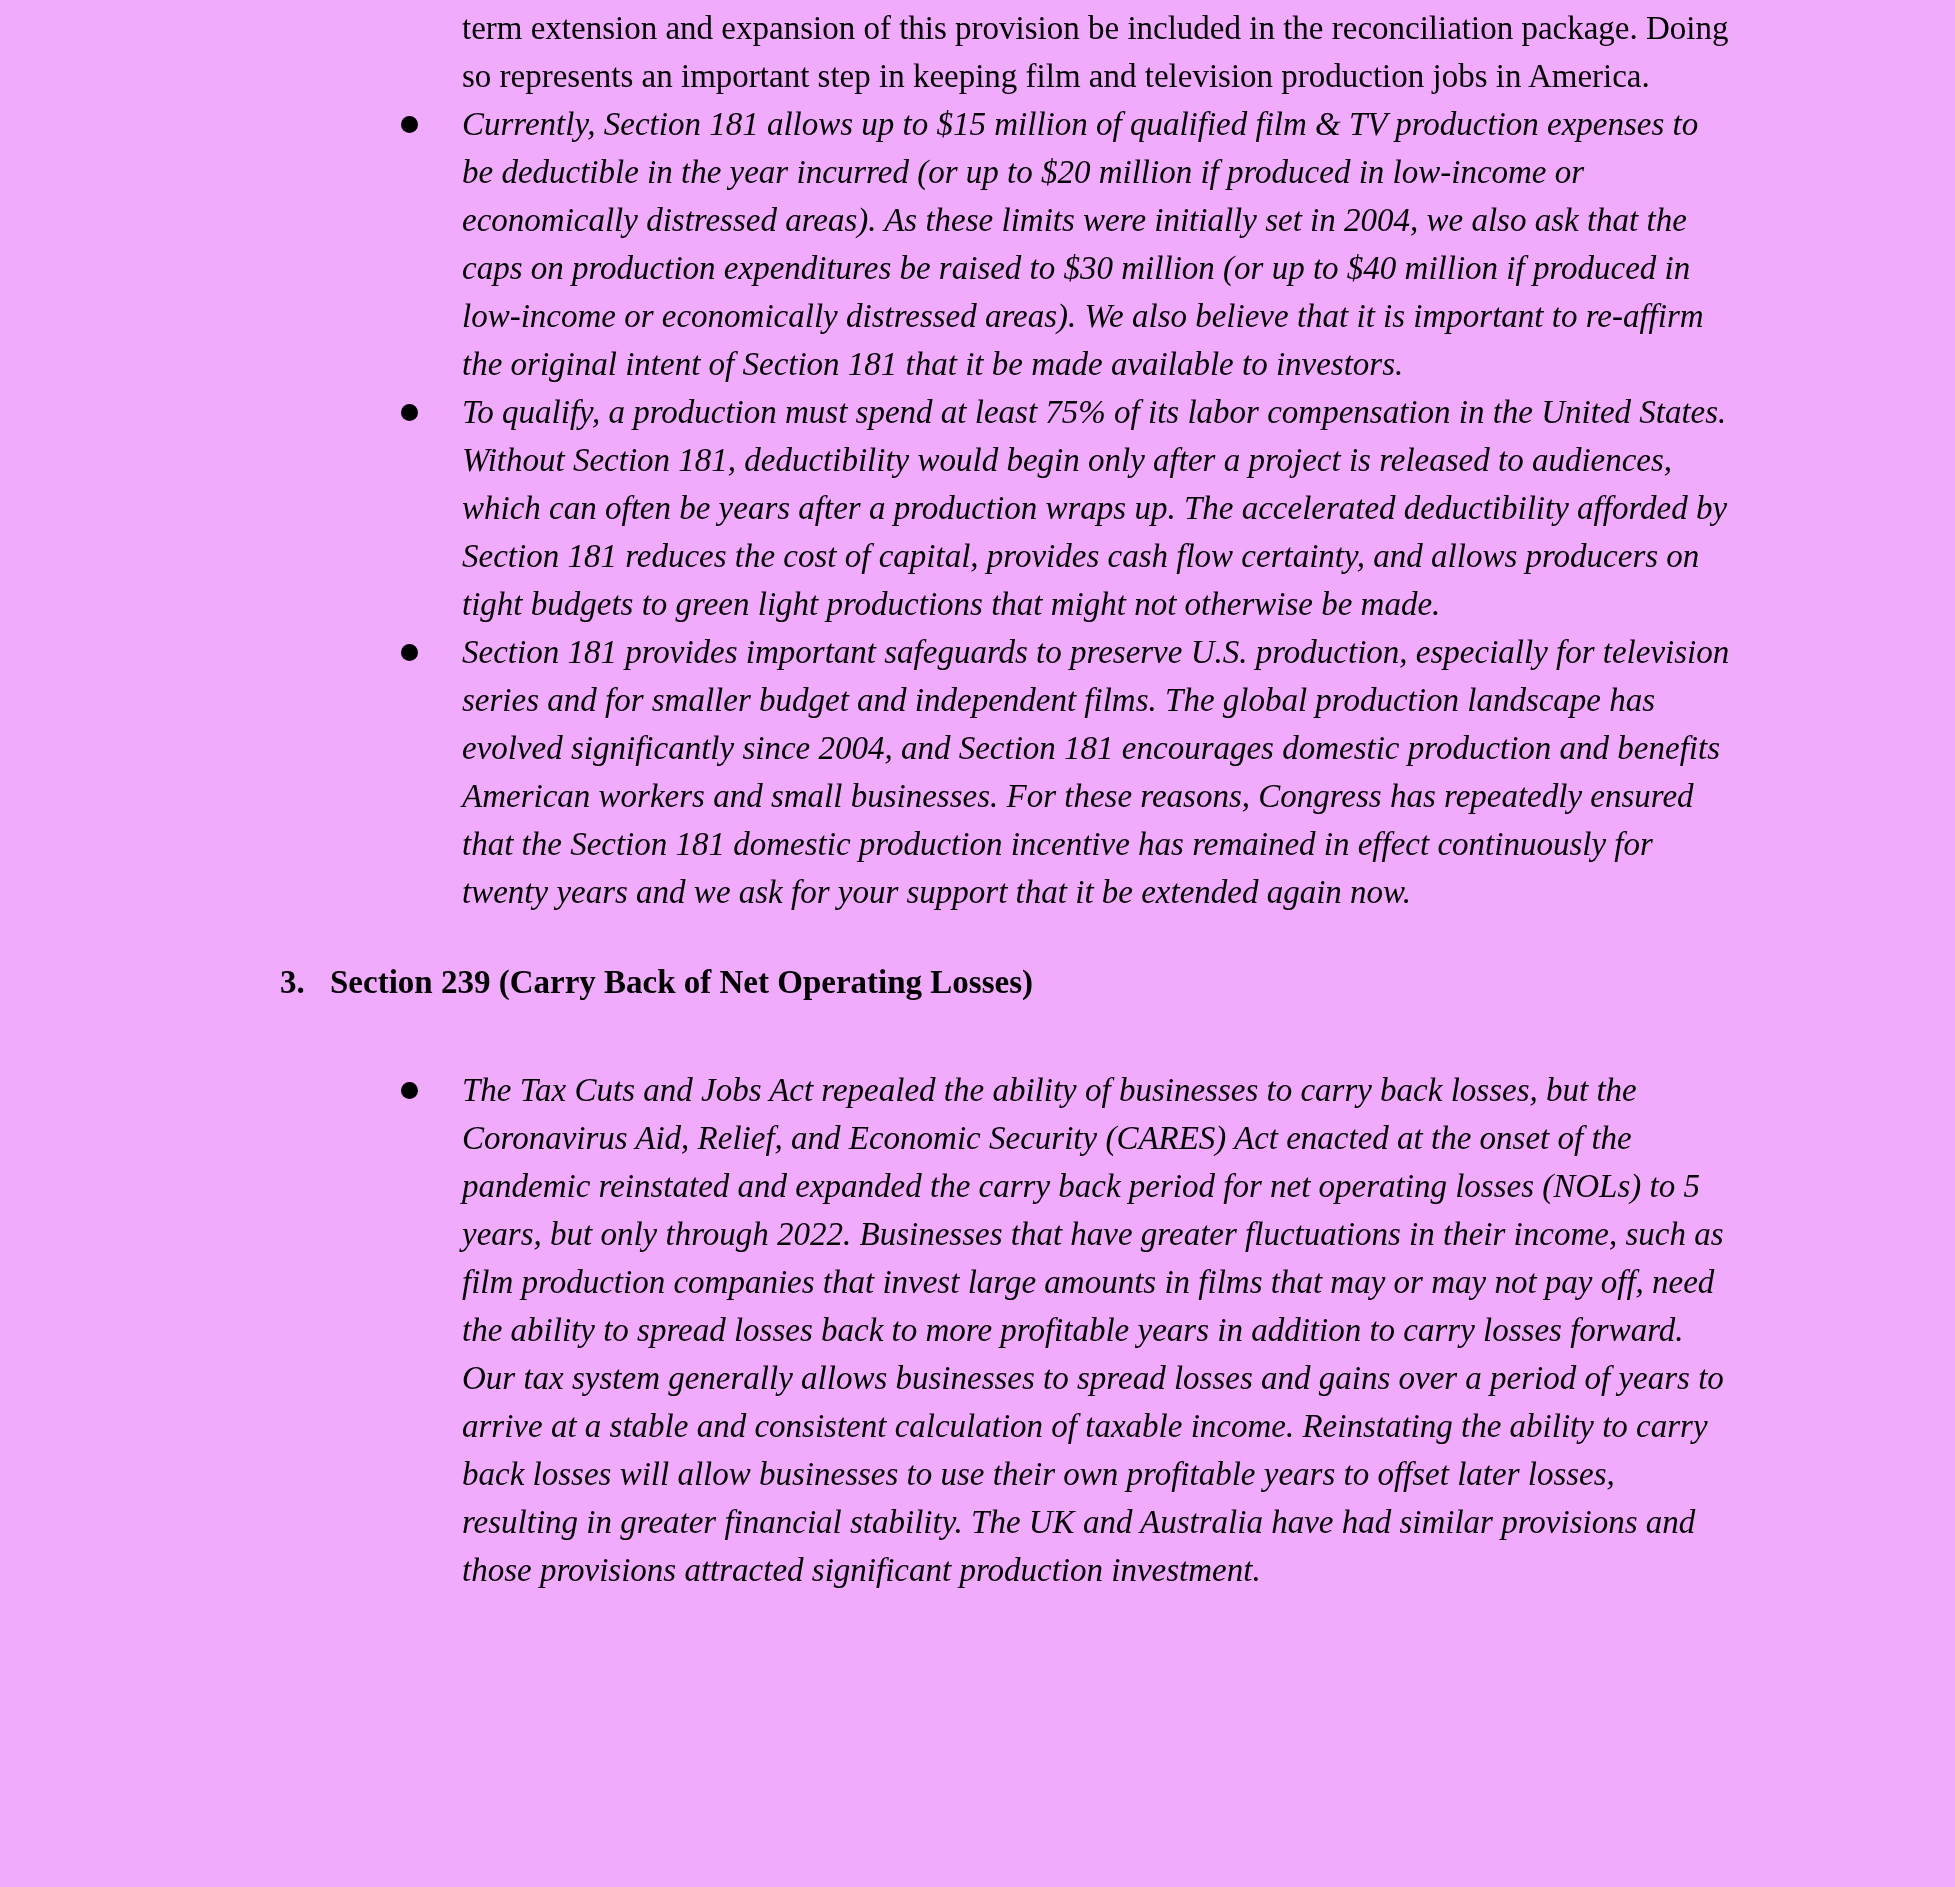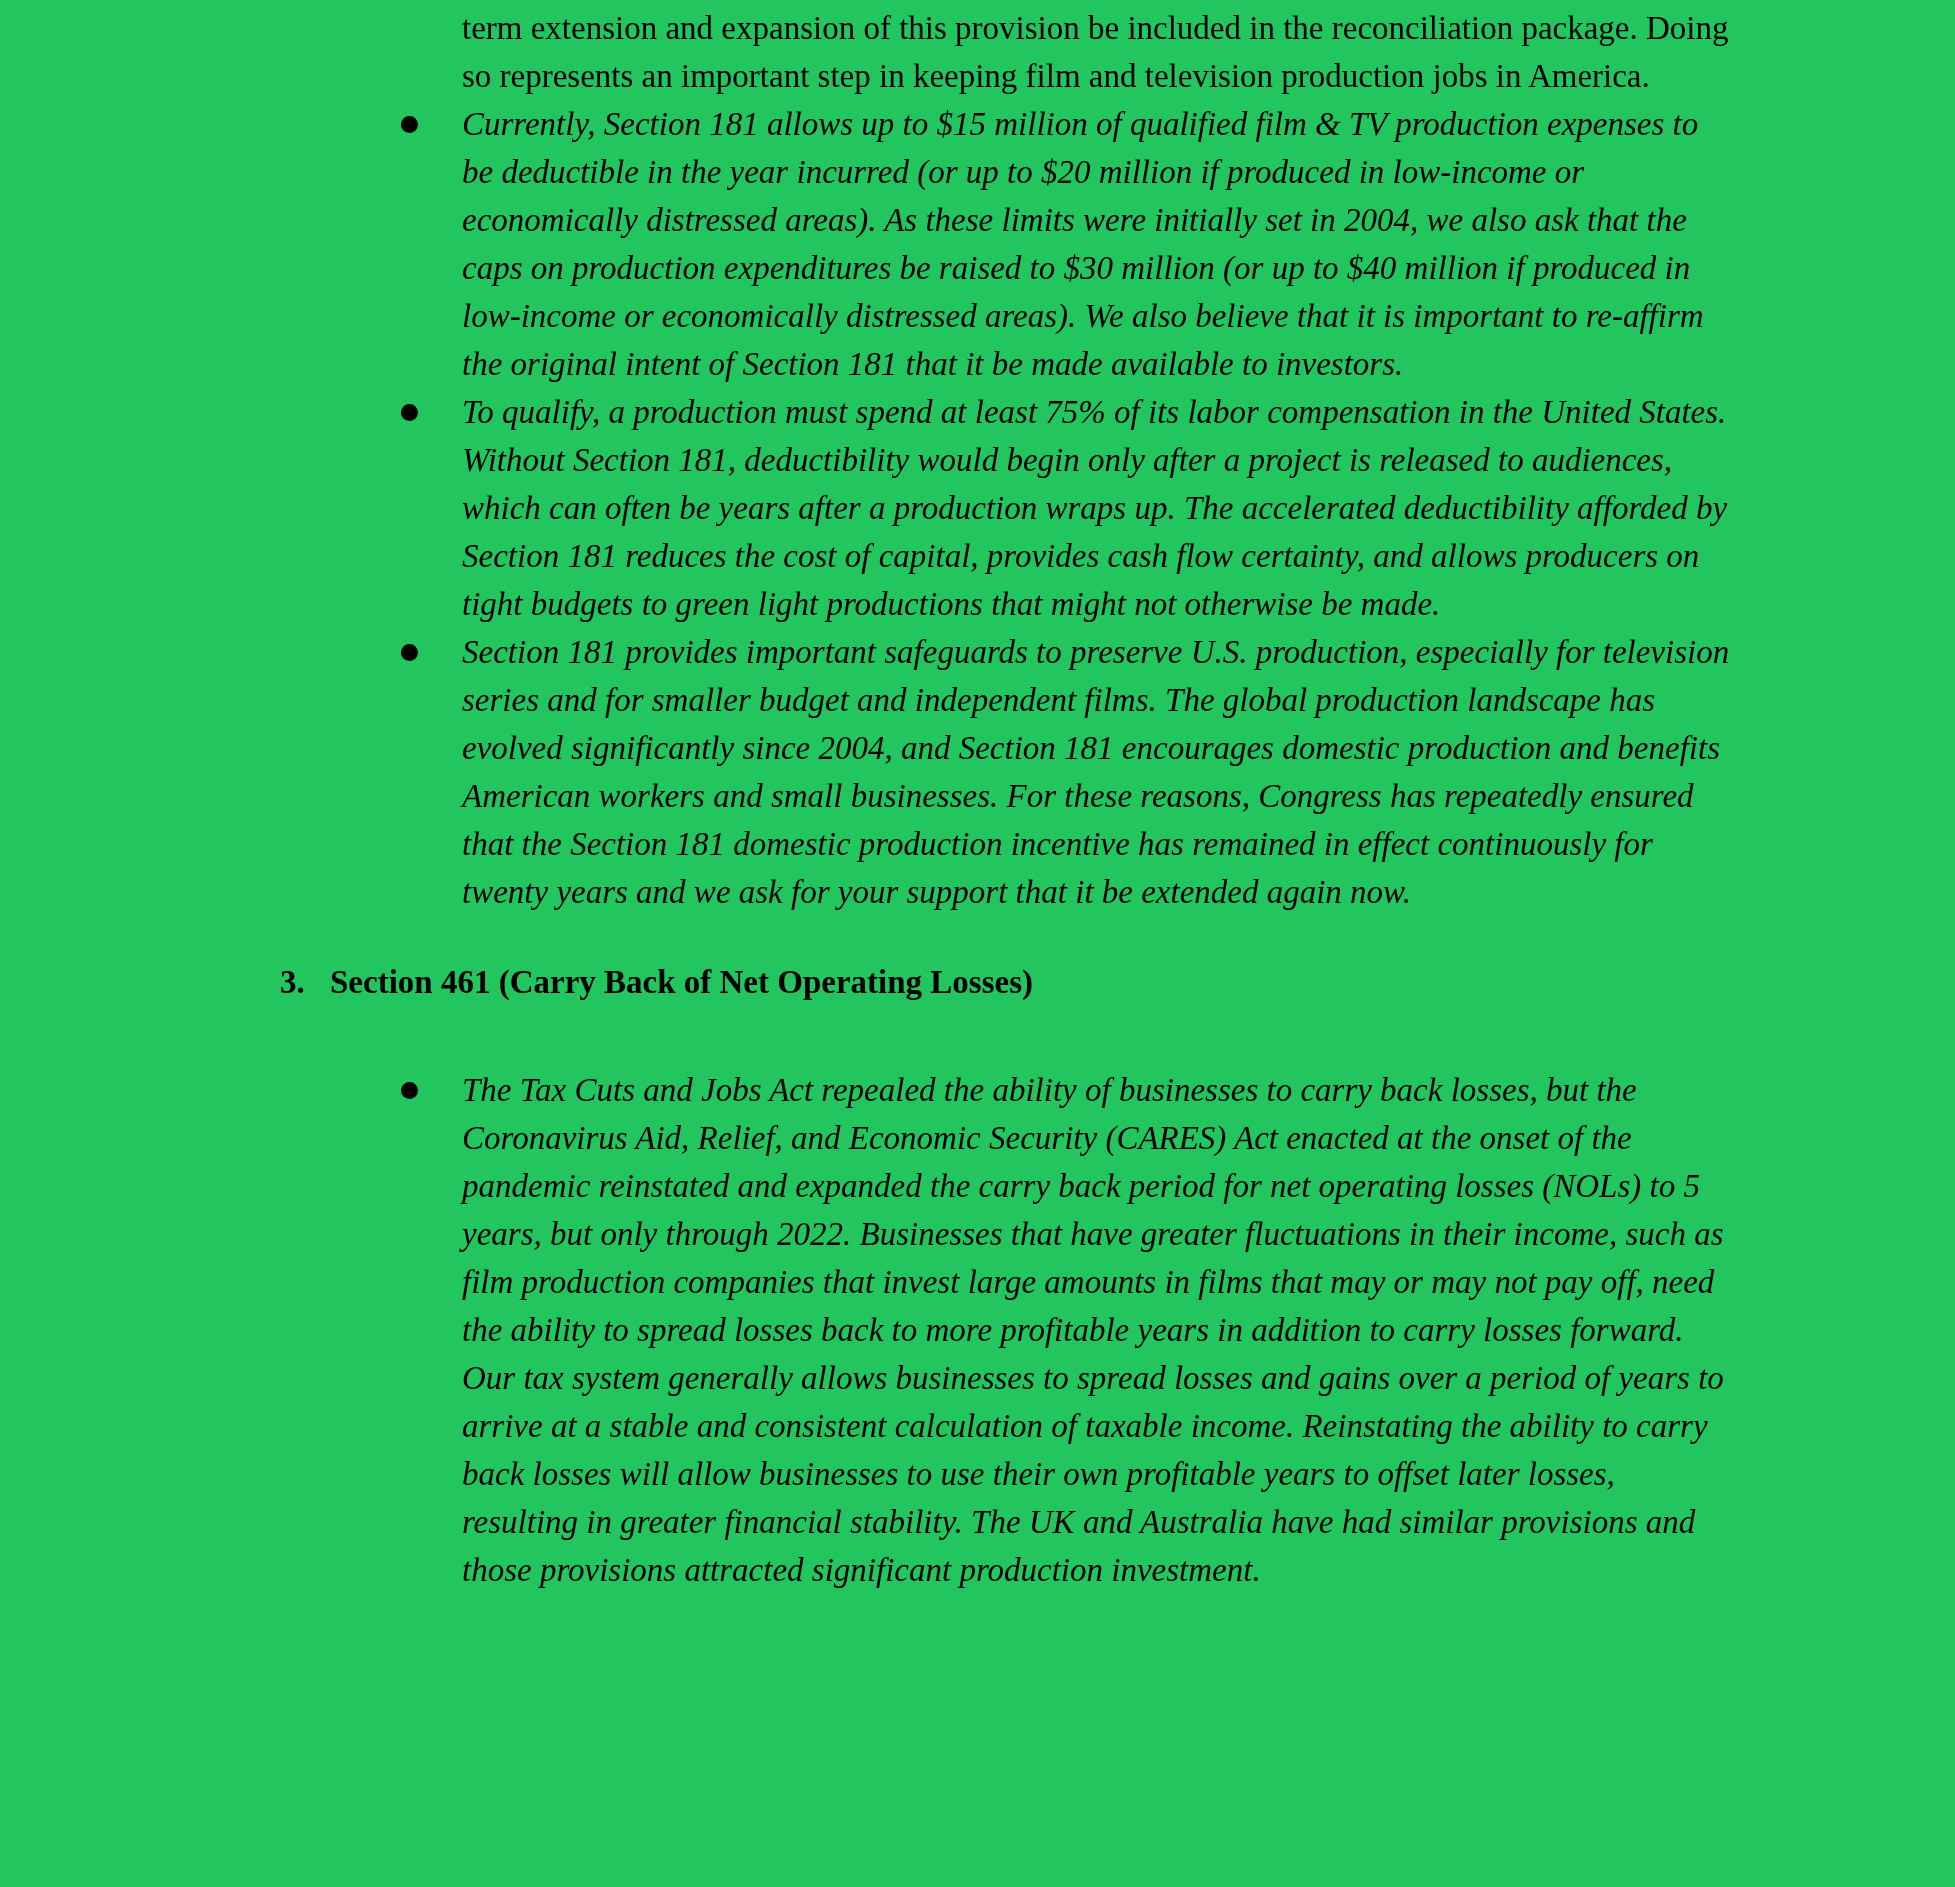--- a/index.html
+++ b/index.html
@@ -4,21 +4,21 @@
 <style>
   html, body {
     margin: 0;
     padding: 0;
     background: #ffffff;
   }
   .page {
     position: relative;
     width: 1955px;
     height: 1888px;
-    background: #22c55e;
+    background: #f0abfc;
     color: #000000;
     font-family: "Liberation Serif", "DejaVu Serif", serif;
     font-size: 33px;
     line-height: 48px;
     overflow: hidden;
   }
   .content {
     position: absolute;
     left: 462px;
     top: 3.8px;
@@ -74,21 +74,21 @@
       <span class="bullet-marker"></span>
       <span class="bullet-text">To qualify, a production must spend at least 75% of its labor compensation in the United States. Without Section 181, deductibility would begin only after a project is released to audiences, which can often be years after a production wraps up. The accelerated deductibility afforded by Section 181 reduces the cost of capital, provides cash flow certainty, and allows producers on tight budgets to green light productions that might not otherwise be made.</span>
     </div>
 
     <div class="bullet-item">
       <span class="bullet-marker"></span>
       <span class="bullet-text">Section 181 provides important safeguards to preserve U.S. production, especially for television series and for smaller budget and independent films. The global production landscape has evolved significantly since 2004, and Section 181 encourages domestic production and benefits American workers and small businesses. For these reasons, Congress has repeatedly ensured that the Section 181 domestic production incentive has remained in effect continuously for twenty years and we ask for your support that it be extended again now.</span>
     </div>
 
     <div class="heading">
-      <span class="h-num">3.</span><span class="h-title">Section 461 (Carry Back of Net Operating Losses)</span>
+      <span class="h-num">3.</span><span class="h-title">Section 239 (Carry Back of Net Operating Losses)</span>
     </div>
 
     <div class="bullet-item">
       <span class="bullet-marker"></span>
       <span class="bullet-text">The Tax Cuts and Jobs Act repealed the ability of businesses to carry back losses, but the Coronavirus Aid, Relief, and Economic Security (CARES) Act enacted at the onset of the pandemic reinstated and expanded the carry back period for net operating losses (NOLs) to 5 years, but only through 2022. Businesses that have greater fluctuations in their income, such as film production companies that invest large amounts in films that may or may not pay off, need the ability to spread losses back to more profitable years in addition to carry losses forward. Our tax system generally allows businesses to spread losses and gains over a period of years to arrive at a stable and consistent calculation of taxable income. Reinstating the ability to carry back losses will allow businesses to use their own profitable years to offset later losses, resulting in greater financial stability. The UK and Australia have had similar provisions and those provisions attracted significant production investment.</span>
     </div>
 
   </div>
 </div>
 

